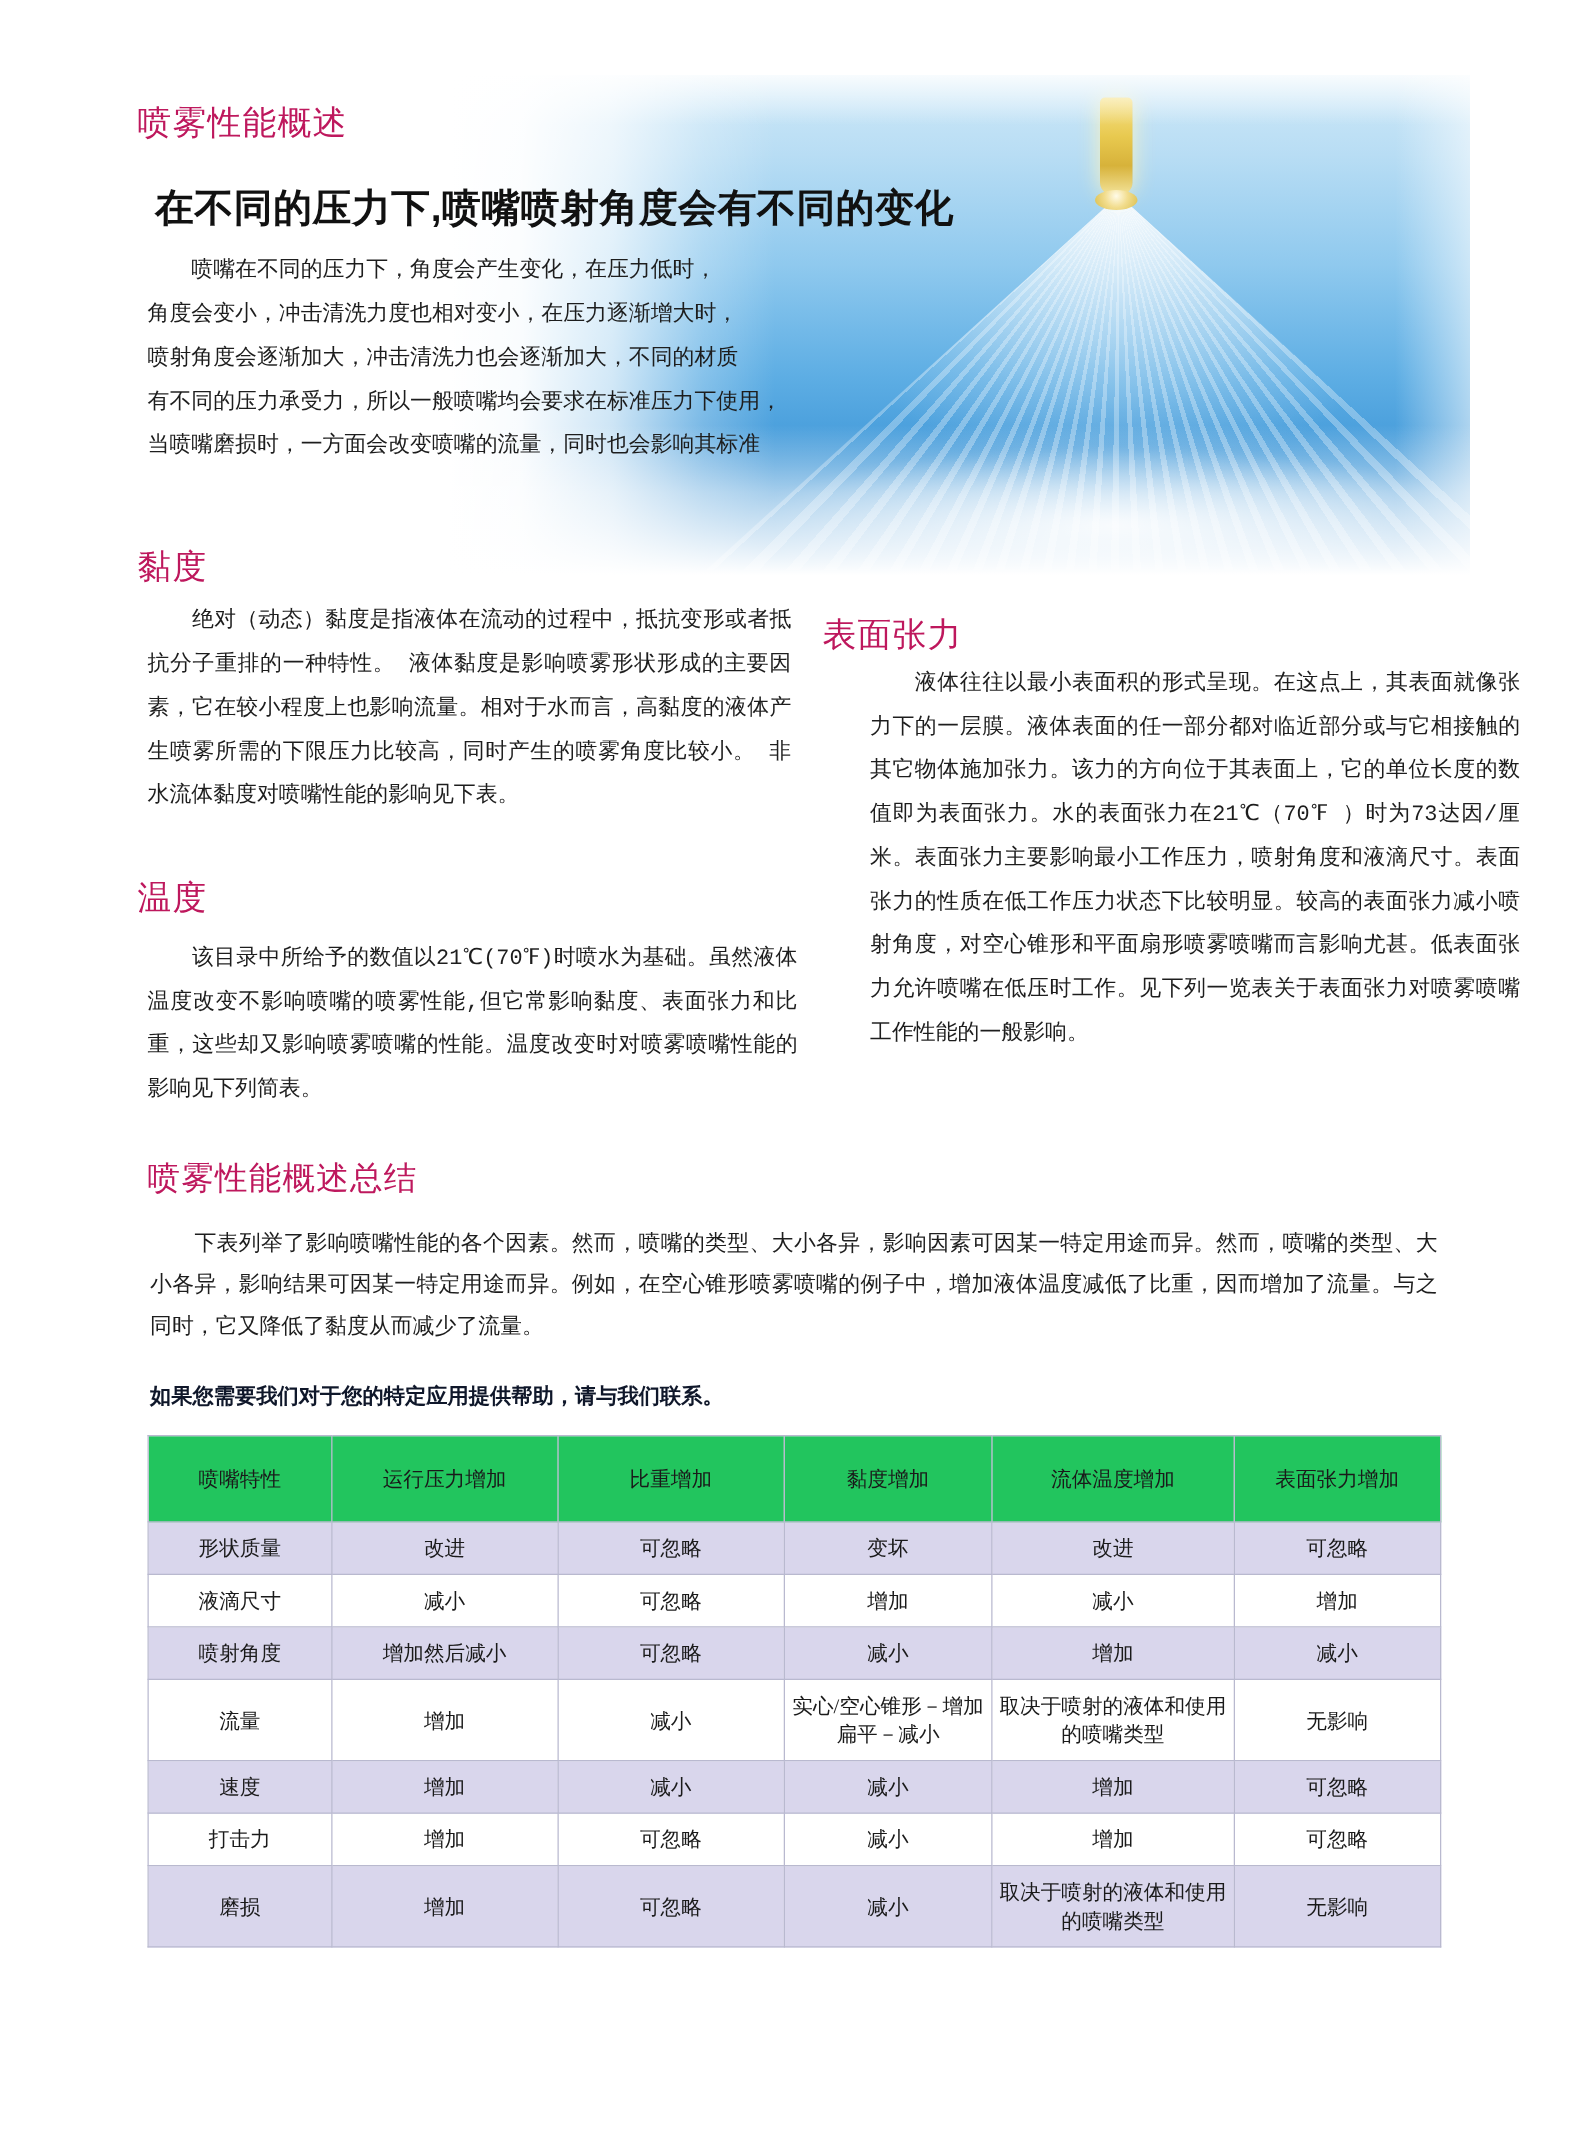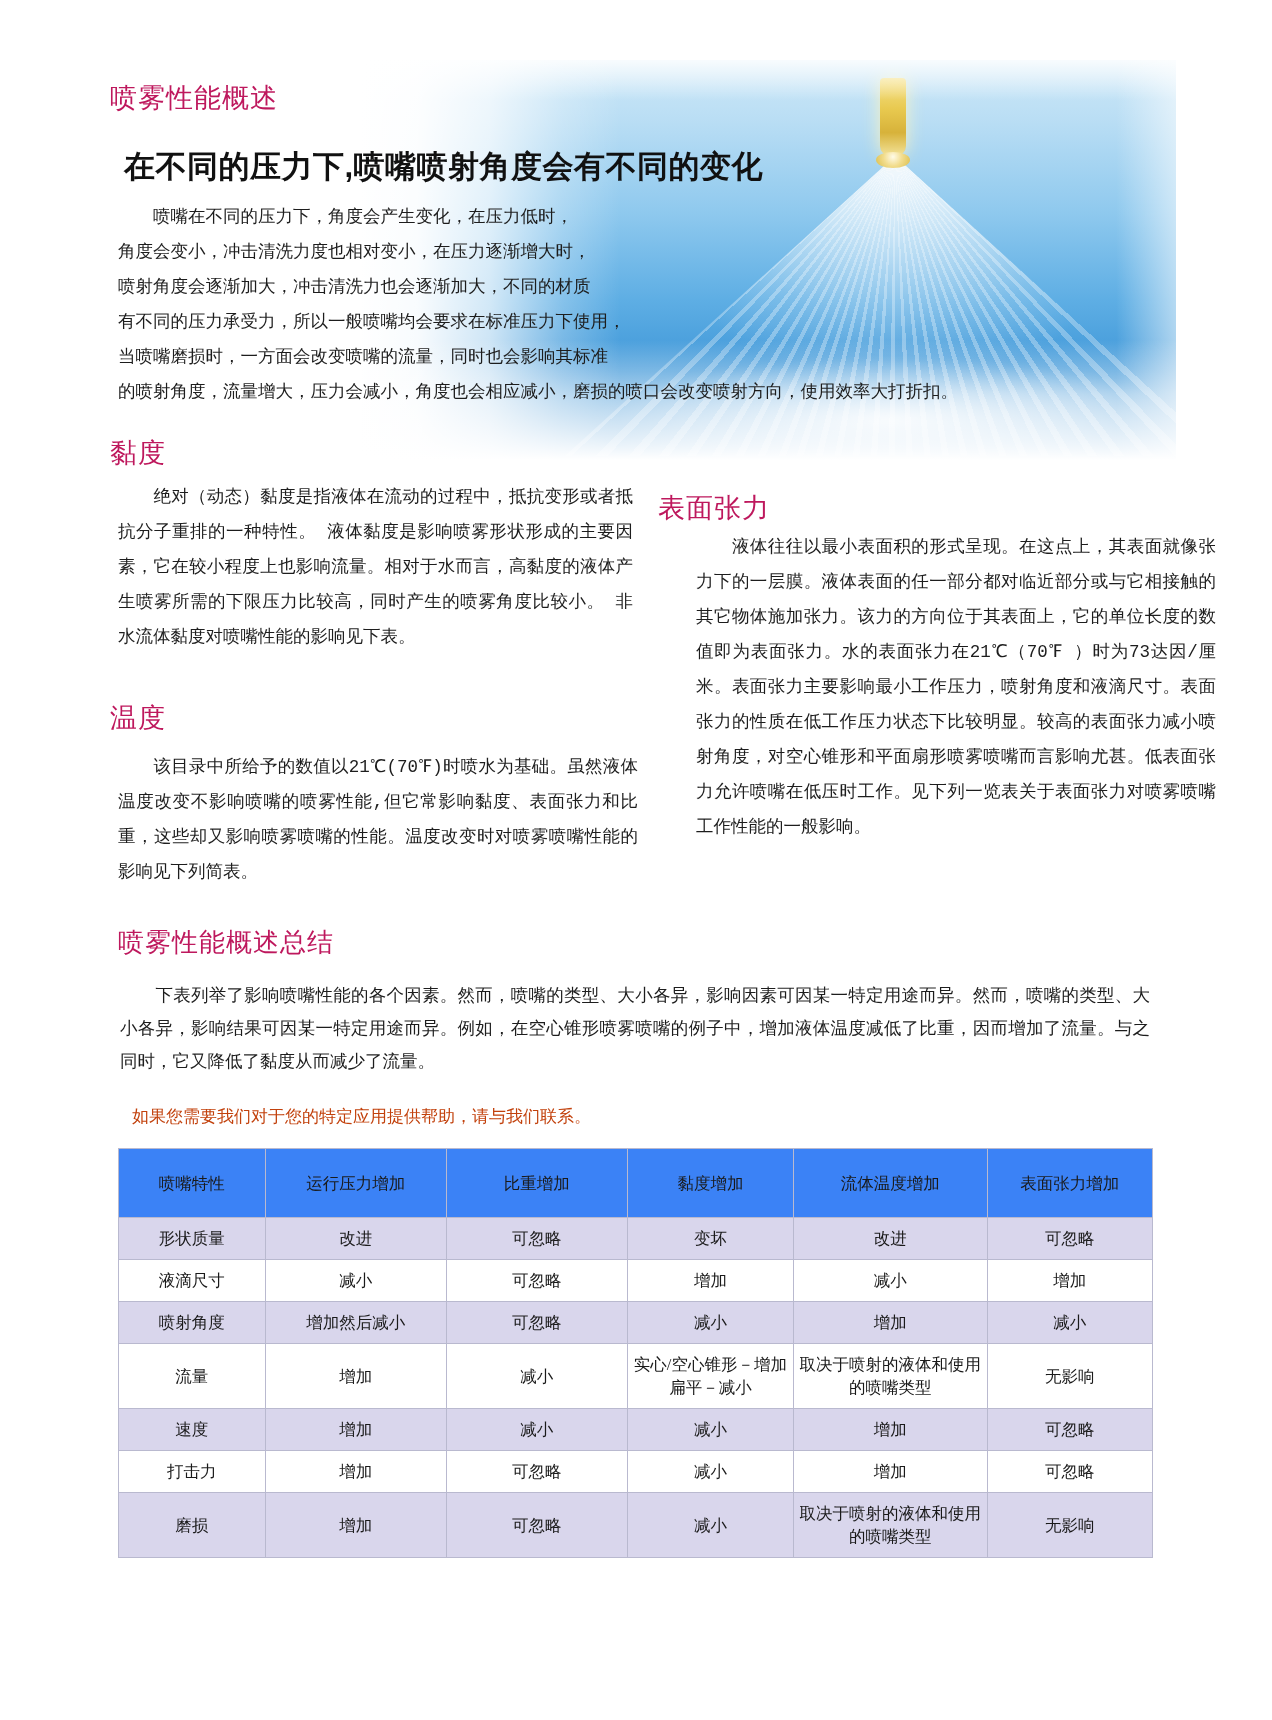--- a/index.html
+++ b/index.html
@@ -148,24 +148,25 @@
   #title-temperature { left: 110px; top: 700px; }
   #title-surface { left: 658px; top: 490px; }
   #title-summary { left: 118px; top: 925px; font-size: 26px; }
 
   #viscosity-text { left: 118px; top: 480px; width: 515px; }
   #temperature-text { left: 118px; top: 750px; width: 520px; }
   #surface-text { left: 696px; top: 530px; width: 520px; }
   #summary-text { left: 120px; top: 980px; width: 1030px; line-height: 33px; }
   #contact-text {
     position: absolute;
-    left: 132px; top: 1105px; width: 1030px;
+    left: 120px; top: 1105px; width: 1030px;
     font-family: "Liberation Serif", "DejaVu Serif", serif;
     font-size: 17px;
-    color: #c2410c;
+    color: #0f172a;
+    font-weight: bold;
   }
 
   
   .tbl {
     position: absolute;
     left: 118px;
     top: 1148px;
     width: 1035px;
     border-collapse: collapse;
     font-family: "Liberation Serif", "DejaVu Serif", serif;
@@ -173,21 +174,21 @@
     color: #1a1a1a;
   }
   .tbl th, .tbl td {
     border: 1px solid #b9b9cf;
     text-align: center;
     vertical-align: middle;
     padding: 9px 4px;
     line-height: 23px;
   }
   .tbl thead th {
-    background: #3b82f6;
+    background: #22c55e;
     font-weight: normal;
     height: 50px;
   }
   .tbl tbody tr:nth-child(odd) td {
     background: #d9d6ec;
   }
   .tbl tbody tr:nth-child(even) td {
     background: #ffffff;
   }
   .tbl td.first, .tbl th.first { width: 132px; }
@@ -216,21 +217,20 @@
   </div>
 
   <div class="sec-title" id="title-overview">喷雾性能概述</div>
   <div class="lead-title" id="title-lead">在不同的压力下,喷嘴喷射角度会有不同的变化</div>
   <div class="body-text" id="hero-para">
     <span class="l">　　喷嘴在不同的压力下，角度会产生变化，在压力低时，</span>
     <span class="l">角度会变小，冲击清洗力度也相对变小，在压力逐渐增大时，</span>
     <span class="l">喷射角度会逐渐加大，冲击清洗力也会逐渐加大，不同的材质</span>
     <span class="l">有不同的压力承受力，所以一般喷嘴均会要求在标准压力下使用，</span>
     <span class="l">当喷嘴磨损时，一方面会改变喷嘴的流量，同时也会影响其标准</span>
-    <span class="l">的喷射角度，流量增大，压力会减小，角度也会相应减小，磨损的喷口会改变喷射方向，使用效率大打折扣。</span>
   </div>
 
   <div class="sec-title" id="title-viscosity">黏度</div>
   <div class="body-text" id="viscosity-text">　　绝对（动态）黏度是指液体在流动的过程中，抵抗变形或者抵抗分子重排的一种特性。 液体黏度是影响喷雾形状形成的主要因素，它在较小程度上也影响流量。相对于水而言，高黏度的液体产生喷雾所需的下限压力比较高，同时产生的喷雾角度比较小。 非水流体黏度对喷嘴性能的影响见下表。</div>
 
   <div class="sec-title" id="title-temperature">温度</div>
   <div class="body-text" id="temperature-text">　　该目录中所给予的数值以21℃(70℉)时喷水为基础。虽然液体温度改变不影响喷嘴的喷雾性能,但它常影响黏度、表面张力和比重，这些却又影响喷雾喷嘴的性能。温度改变时对喷雾喷嘴性能的影响见下列简表。</div>
 
   <div class="sec-title" id="title-surface">表面张力</div>
   <div class="body-text" id="surface-text">　　液体往往以最小表面积的形式呈现。在这点上，其表面就像张力下的一层膜。液体表面的任一部分都对临近部分或与它相接触的其它物体施加张力。该力的方向位于其表面上，它的单位长度的数值即为表面张力。水的表面张力在21℃（70℉ ）时为73达因/厘米。表面张力主要影响最小工作压力，喷射角度和液滴尺寸。表面张力的性质在低工作压力状态下比较明显。较高的表面张力减小喷射角度，对空心锥形和平面扇形喷雾喷嘴而言影响尤甚。低表面张力允许喷嘴在低压时工作。见下列一览表关于表面张力对喷雾喷嘴工作性能的一般影响。</div>

